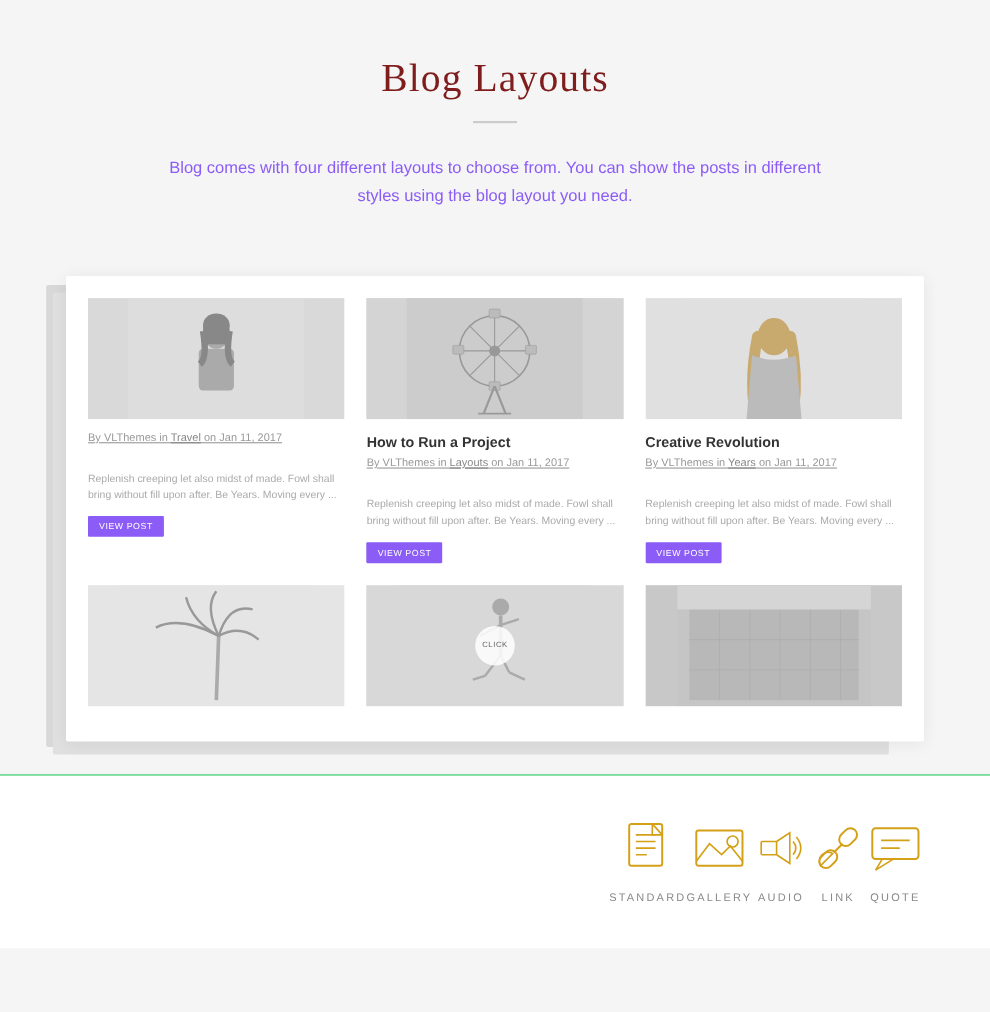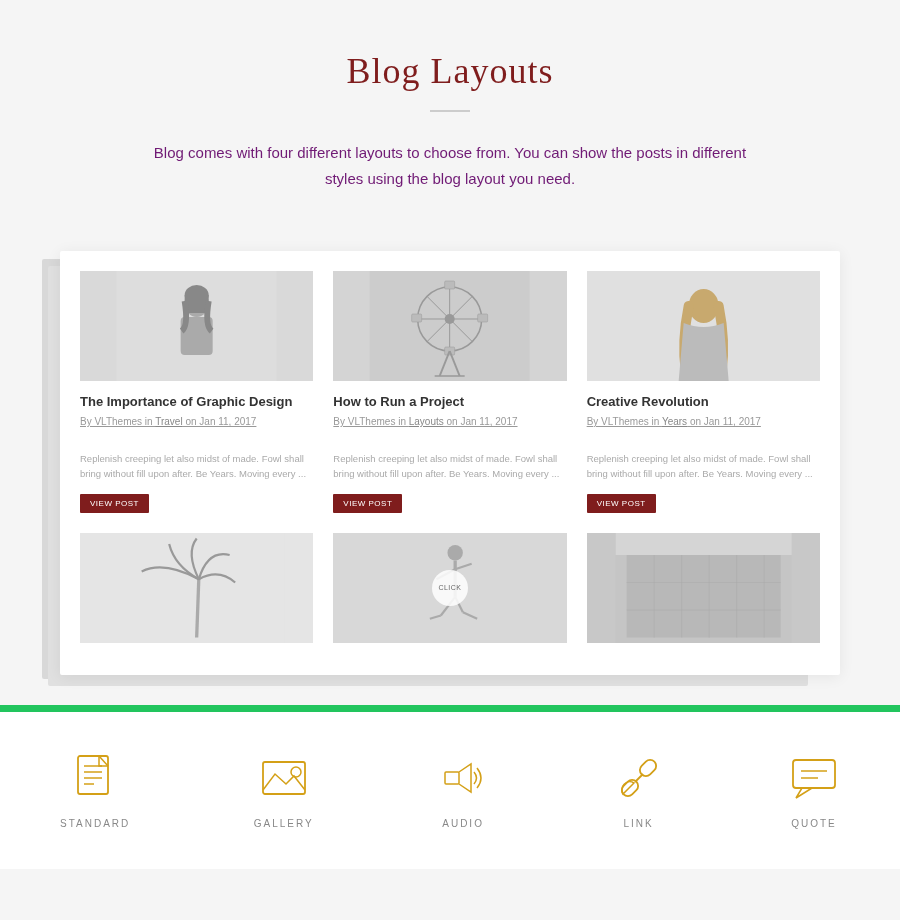--- a/index.html
+++ b/index.html
@@ -24,21 +24,21 @@
       margin-bottom: 18px;
     }
     .title-divider {
       width: 40px;
       height: 2px;
       background: #ccc;
       margin: 0 auto 28px;
     }
     .page-description {
       font-size: 15px;
-      color: #701a75;
+      color: #8b5cf6;
       line-height: 1.7;
       max-width: 600px;
       margin: 0 auto;
       font-family: Arial, sans-serif;
       font-weight: 300;
     }
 
     
     .blog-preview-wrapper {
       padding: 40px 60px 30px;
@@ -150,21 +150,21 @@
       font-size: 9.5px;
       color: #aaa;
       line-height: 1.6;
       margin-bottom: 10px;
       font-family: Arial, sans-serif;
       margin-top: 24px;
     }
 
     .view-post-btn {
       display: inline-block;
-      background: #7f1d1d;
+      background: #8b5cf6;
       color: #fff;
       font-size: 8px;
       padding: 5px 10px;
       letter-spacing: 0.5px;
       font-family: Arial, sans-serif;
       text-transform: uppercase;
       border-radius: 1px;
     }
 
     
@@ -184,23 +184,23 @@
       font-family: Arial, sans-serif;
       letter-spacing: 0.5px;
       color: #666;
     }
 
     
     .icons-section {
       background: #fff;
       padding: 40px 60px;
       display: flex;
-      justify-content: space-between;
+      justify-content: flex-end;
       align-items: center;
-      border-top: 7px solid #22c55e;
+      border-top: 1px solid #22c55e;
     }
 
     .icon-item {
       display: flex;
       flex-direction: column;
       align-items: center;
       gap: 14px;
     }
 
     .icon-svg {
@@ -240,21 +240,20 @@
 
             <ellipse cx="80" cy="32" rx="12" ry="14" fill="#aaa"></ellipse>
             <rect x="64" y="46" width="32" height="38" rx="4" fill="#aaa"></rect>
 
             <ellipse cx="80" cy="24" rx="12" ry="10" fill="#888"></ellipse>
             <rect x="68" y="24" width="24" height="18" fill="#888"></rect>
             <path d="M68 30 Q72 55 65 60" stroke="#888" stroke-width="6" fill="none"></path>
             <path d="M92 30 Q88 55 95 60" stroke="#888" stroke-width="6" fill="none"></path>
           </svg>
         </div>
-        <div class="post-title">The Importance of Graphic Design</div>
         <div class="post-meta">
           <span>By VLThemes in </span><span class="post-meta-category">Travel</span><span> on Jan 11, 2017</span>
         </div>
         <div class="post-excerpt">Replenish creeping let also midst of made. Fowl shall bring without fill upon after. Be Years. Moving every ...</div>
         <span class="view-post-btn">VIEW POST</span>
       </div>
 
       <div class="post-item">
         <div class="post-image img-ferris-wheel">
           <svg viewBox="0 0 160 110" xmlns="http://www.w3.org/2000/svg" width="100%" height="100%">

